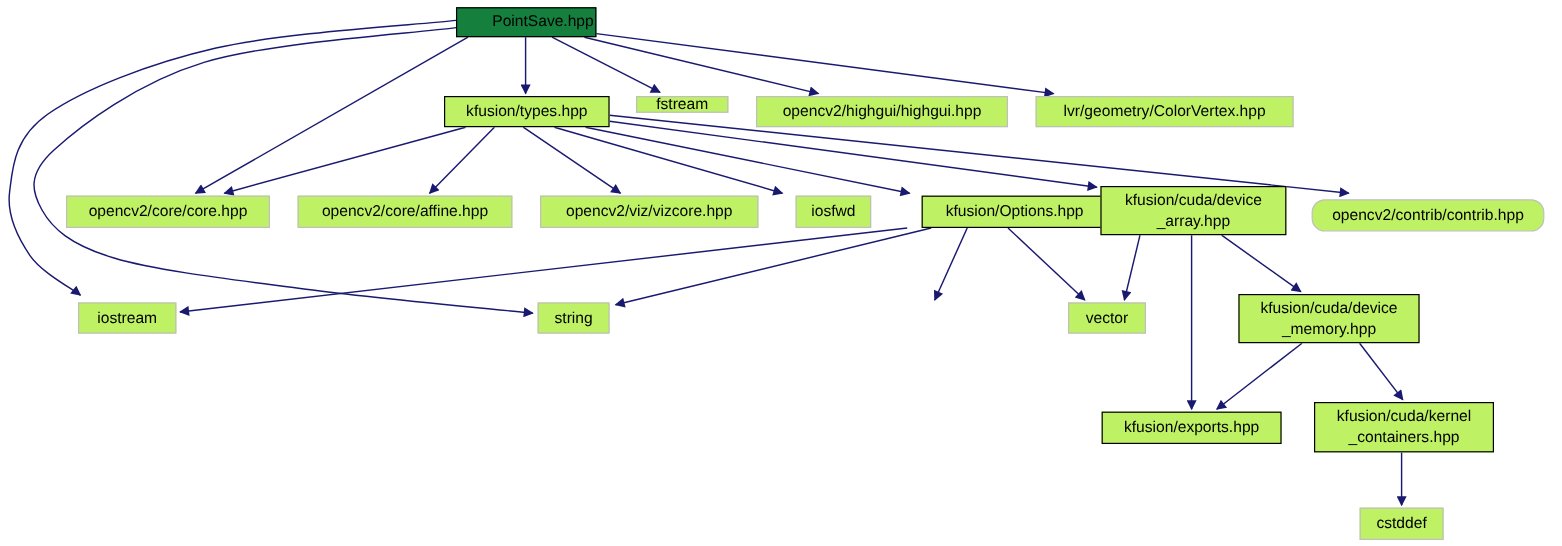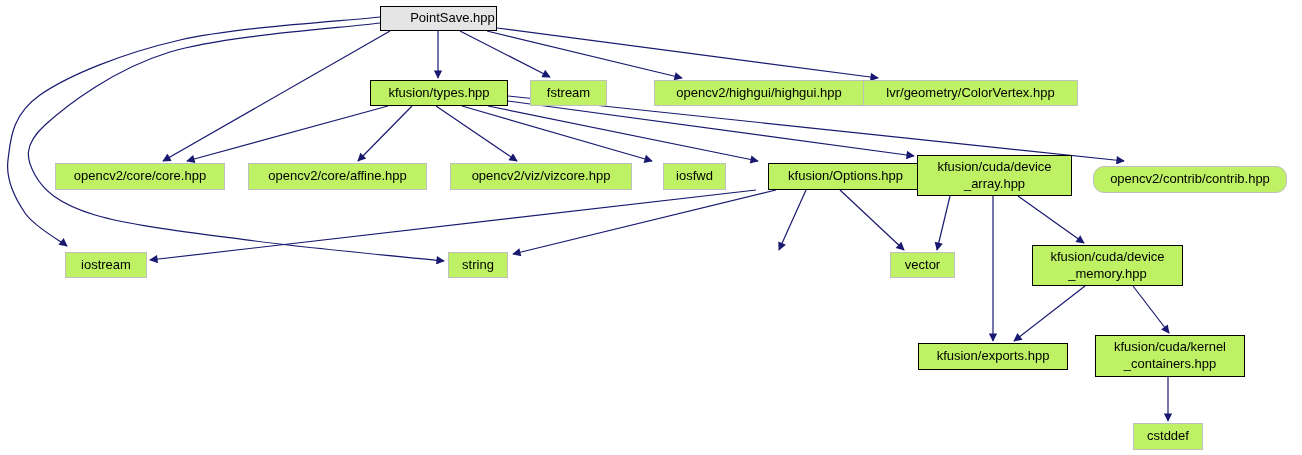--- a/index.html
+++ b/index.html
@@ -17,21 +17,21 @@
     text-align:center;
     box-sizing:border-box;
     font-size:13px;color:#000000;
     background:#bef264;
     border:1px solid #bfbfbf;
     white-space:pre-line;
     line-height:1.3;
     z-index:2;
   }
   .node.internal{border:1.4px solid #000000;}
-  .node.main{border:1.4px solid #000000;background:#e5e5e5;padding-left:28px;}
+  .node.main{border:1.4px solid #000000;background:#15803d;padding-left:28px;}
 </style>
 </head>
 <body>
 
 <div id="graph">
   <svg id="edge-layer" width="1302" height="455" viewBox="0 0 1302 455">
       <defs>
         <marker id="arrow" viewBox="0 0 10 10" refX="9" refY="5" markerWidth="9.5" markerHeight="7" orient="auto">
           <path d="M0,0 L10,5 L0,10 z" fill="#191970"></path>
         </marker>
@@ -57,22 +57,22 @@
       <path d="M950,196 L937,250" fill="none" stroke="#191970" stroke-width="1.2" marker-end="url(#arrow)"></path>
       <path d="M1018,196 L1084,243" fill="none" stroke="#191970" stroke-width="1.2" marker-end="url(#arrow)"></path>
       <path d="M993,196 L993,341" fill="none" stroke="#191970" stroke-width="1.2" marker-end="url(#arrow)"></path>
       <path d="M1085,286 L1014,341" fill="none" stroke="#191970" stroke-width="1.2" marker-end="url(#arrow)"></path>
       <path d="M1133,286 L1169,333" fill="none" stroke="#191970" stroke-width="1.2" marker-end="url(#arrow)"></path>
       <path d="M1168,377 L1168,421" fill="none" stroke="#191970" stroke-width="1.2" marker-end="url(#arrow)"></path>
     </svg>
 
   <div class="node main" style="left: 380px; top: 6px; width: 117px; height: 25px;">PointSave.hpp</div>
   <div class="node internal" style="left: 370px; top: 80px; width: 138px; height: 26px;">kfusion/types.hpp</div>
-  <div class="node external" style="left: 530px; top: 80px; width: 77px; height: 26px;">fstream</div>
-  <div class="node external" style="left: 630px; top: 80px; width: 210px; height: 26px; margin-left: 24px;">opencv2/highgui/highgui.hpp</div>
+  <div class="node external" style="left: 530px; top: 80px; width: 77px; height: 14px;">fstream</div>
+  <div class="node external" style="left: 630px; top: 80px; width: 210px; height: 26px;">opencv2/highgui/highgui.hpp</div>
   <div class="node external" style="left: 863px; top: 80px; width: 215px; height: 26px;">lvr/geometry/ColorVertex.hpp</div>
   <div class="node external" style="left: 55px; top: 163px; width: 170px; height: 27px;">opencv2/core/core.hpp</div>
   <div class="node external" style="left: 248px; top: 163px; width: 179px; height: 27px;">opencv2/core/affine.hpp</div>
   <div class="node external" style="left: 450px; top: 163px; width: 182px; height: 27px;">opencv2/viz/vizcore.hpp</div>
   <div class="node external" style="left: 663px; top: 163px; width: 63px; height: 27px;">iosfwd</div>
   <div class="node internal" style="left: 740px; top: 163px; width: 155px; height: 27px; margin-left: 28px;">kfusion/Options.hpp</div>
   <div class="node internal" style="left: 917px; top: 155px; width: 155px; height: 41px;">kfusion/cuda/device
 _array.hpp</div>
   <div class="node external" style="left: 1093px; top: 166px; width: 194px; height: 27px; border-radius: 11px;">opencv2/contrib/contrib.hpp</div>
   <div class="node external" style="left: 65px; top: 252px; width: 82px; height: 26px;">iostream</div>

